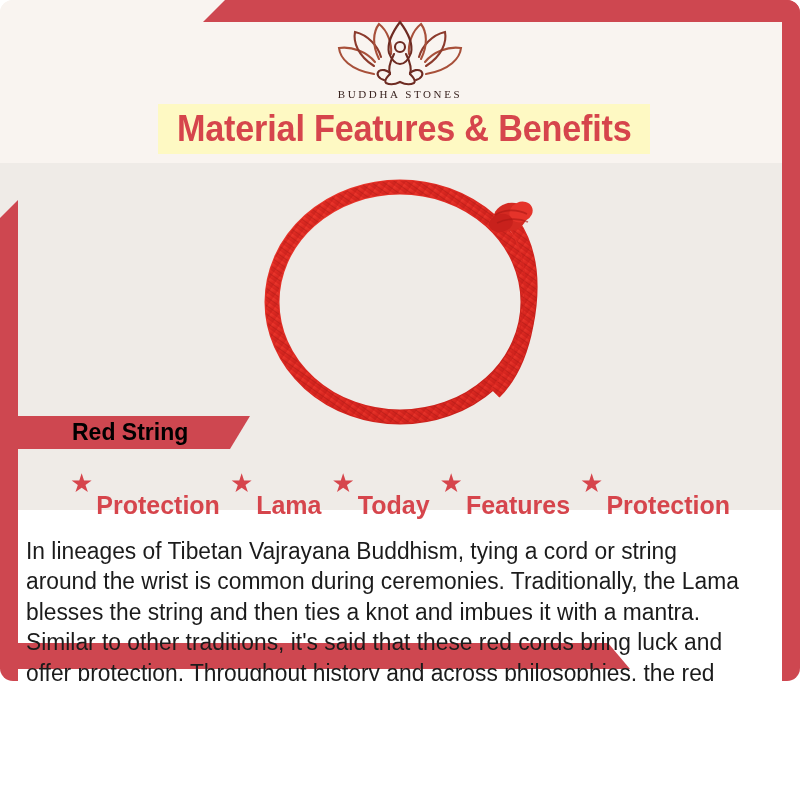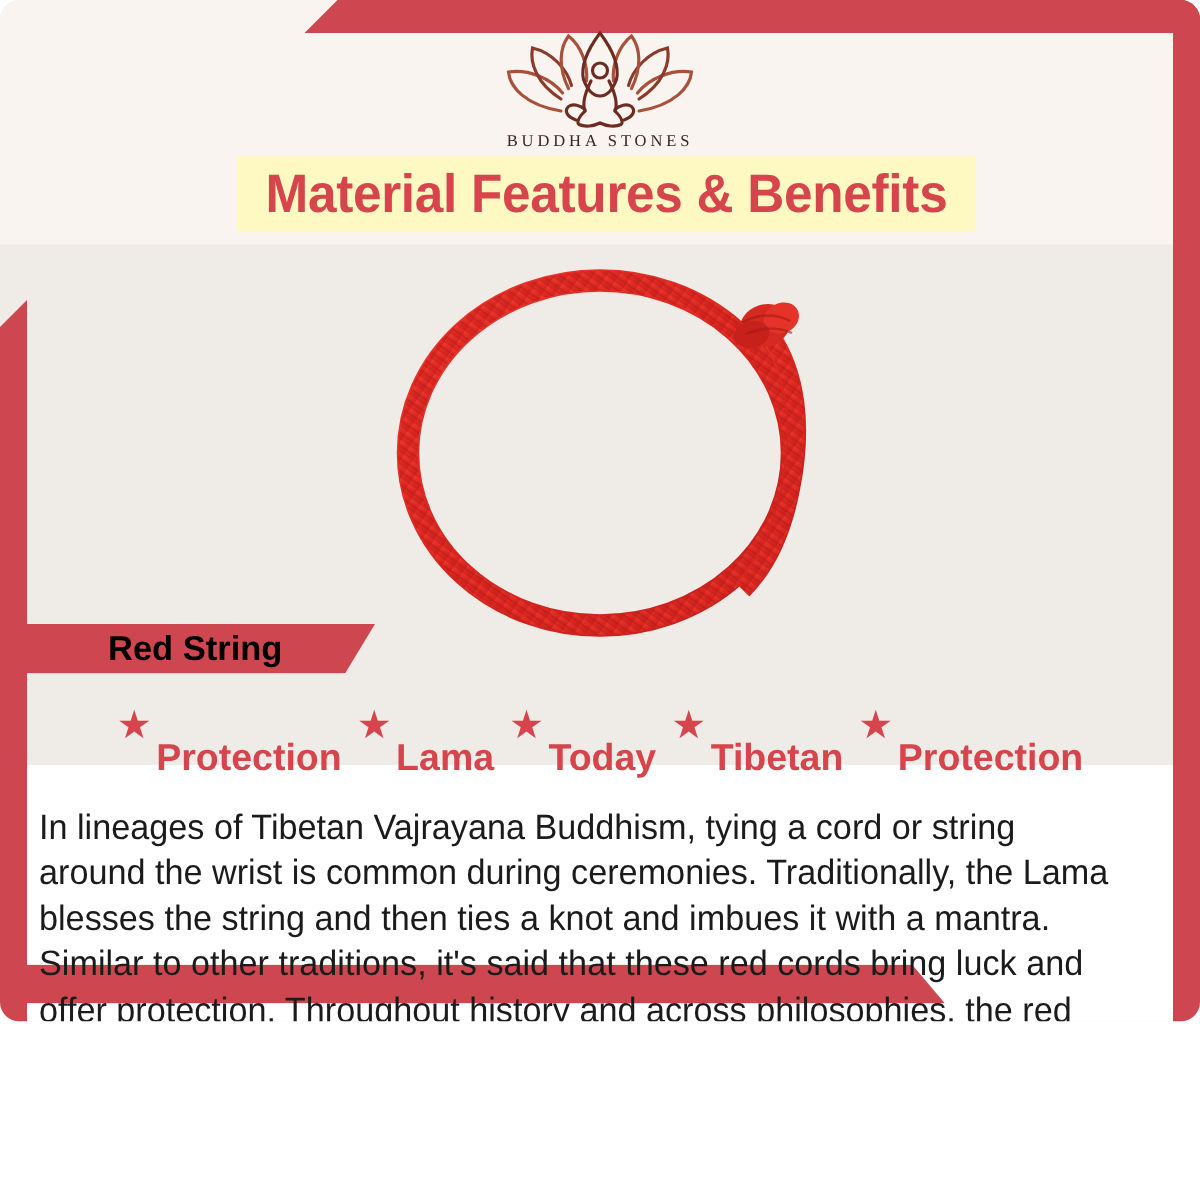--- a/index.html
+++ b/index.html
@@ -262,21 +262,21 @@
     <span class="feature">
       <span class="star">★</span>
       <span class="feature-label">Lama</span>
     </span>
     <span class="feature">
       <span class="star">★</span>
       <span class="feature-label">Today</span>
     </span>
     <span class="feature">
       <span class="star">★</span>
-      <span class="feature-label">Tibetan</span>
+      <span class="feature-label">Features</span>
     </span>
     <span class="feature">
       <span class="star">★</span>
       <span class="feature-label">Protection</span>
     </span>
   </div>
 
   <p class="body-copy">In lineages of Tibetan Vajrayana Buddhism, tying a cord or string around the wrist is common during ceremonies. Traditionally, the Lama blesses the string and then ties a knot and imbues it with a mantra. Similar to other traditions, it's said that these red cords bring luck and offer protection. Throughout history and across philosophies, the red string has been worn for protection, faith, good luck, strength, and connection. Today many people use it as a reminder that they're not alone. It's also a symbol of being loved, supported and, feeling safe and secure. For others, it's a prompt to stay positive while facing any adversity.</p>
 
 </div>

